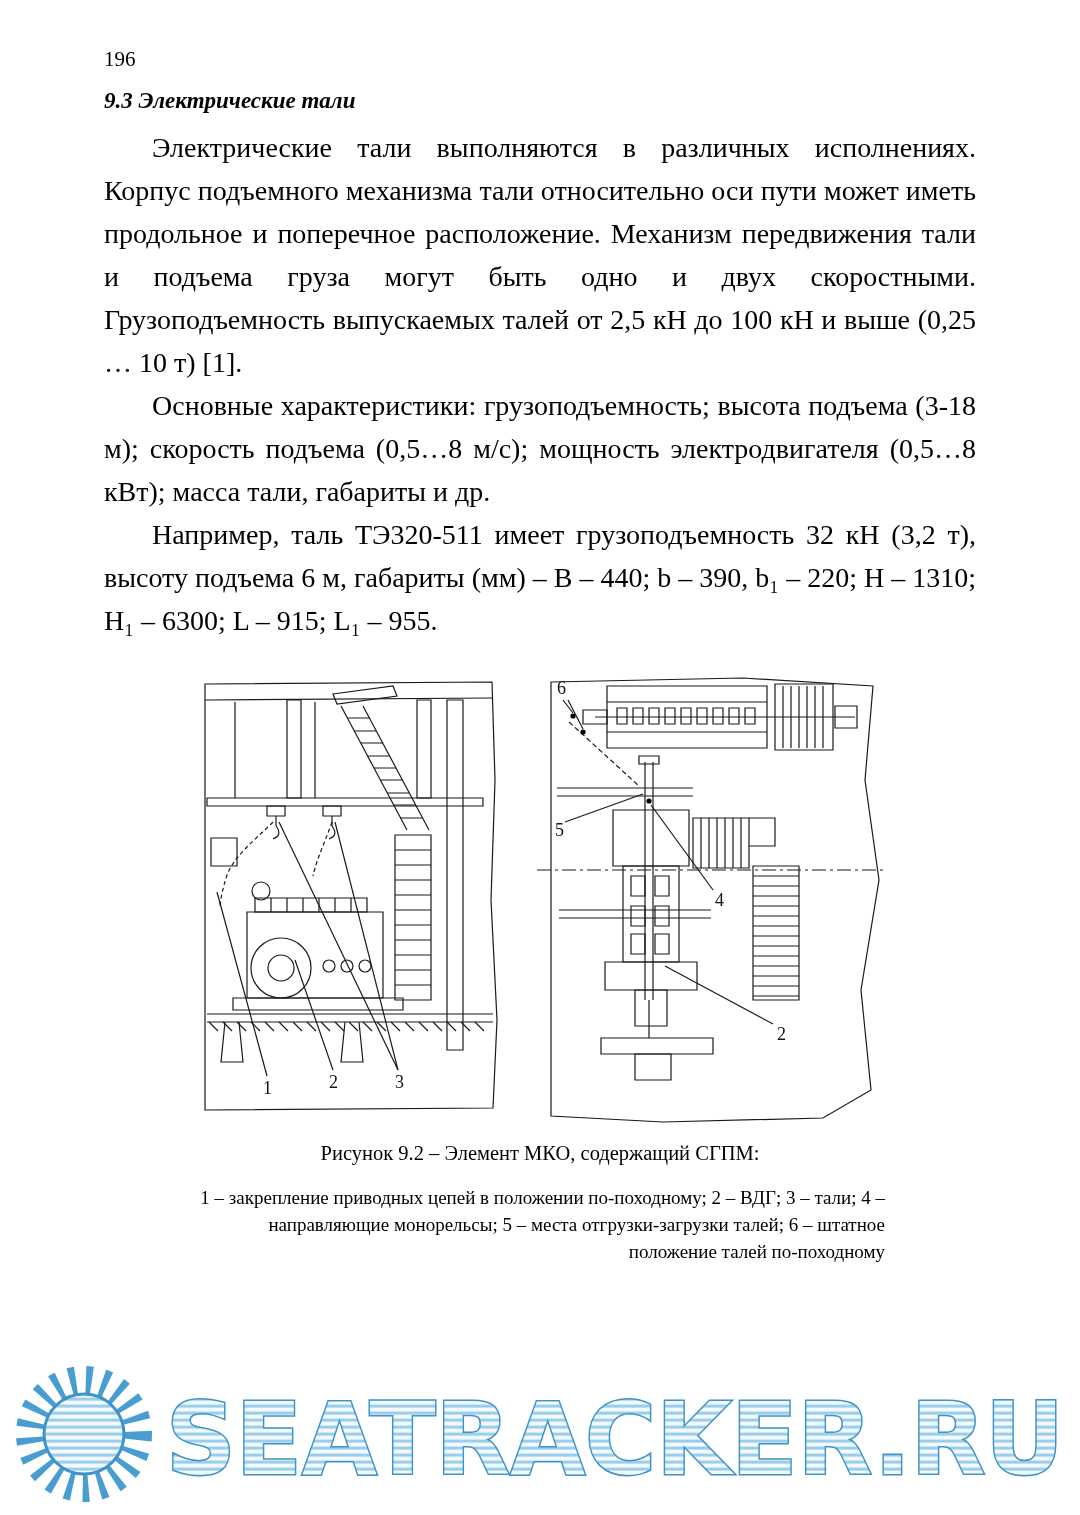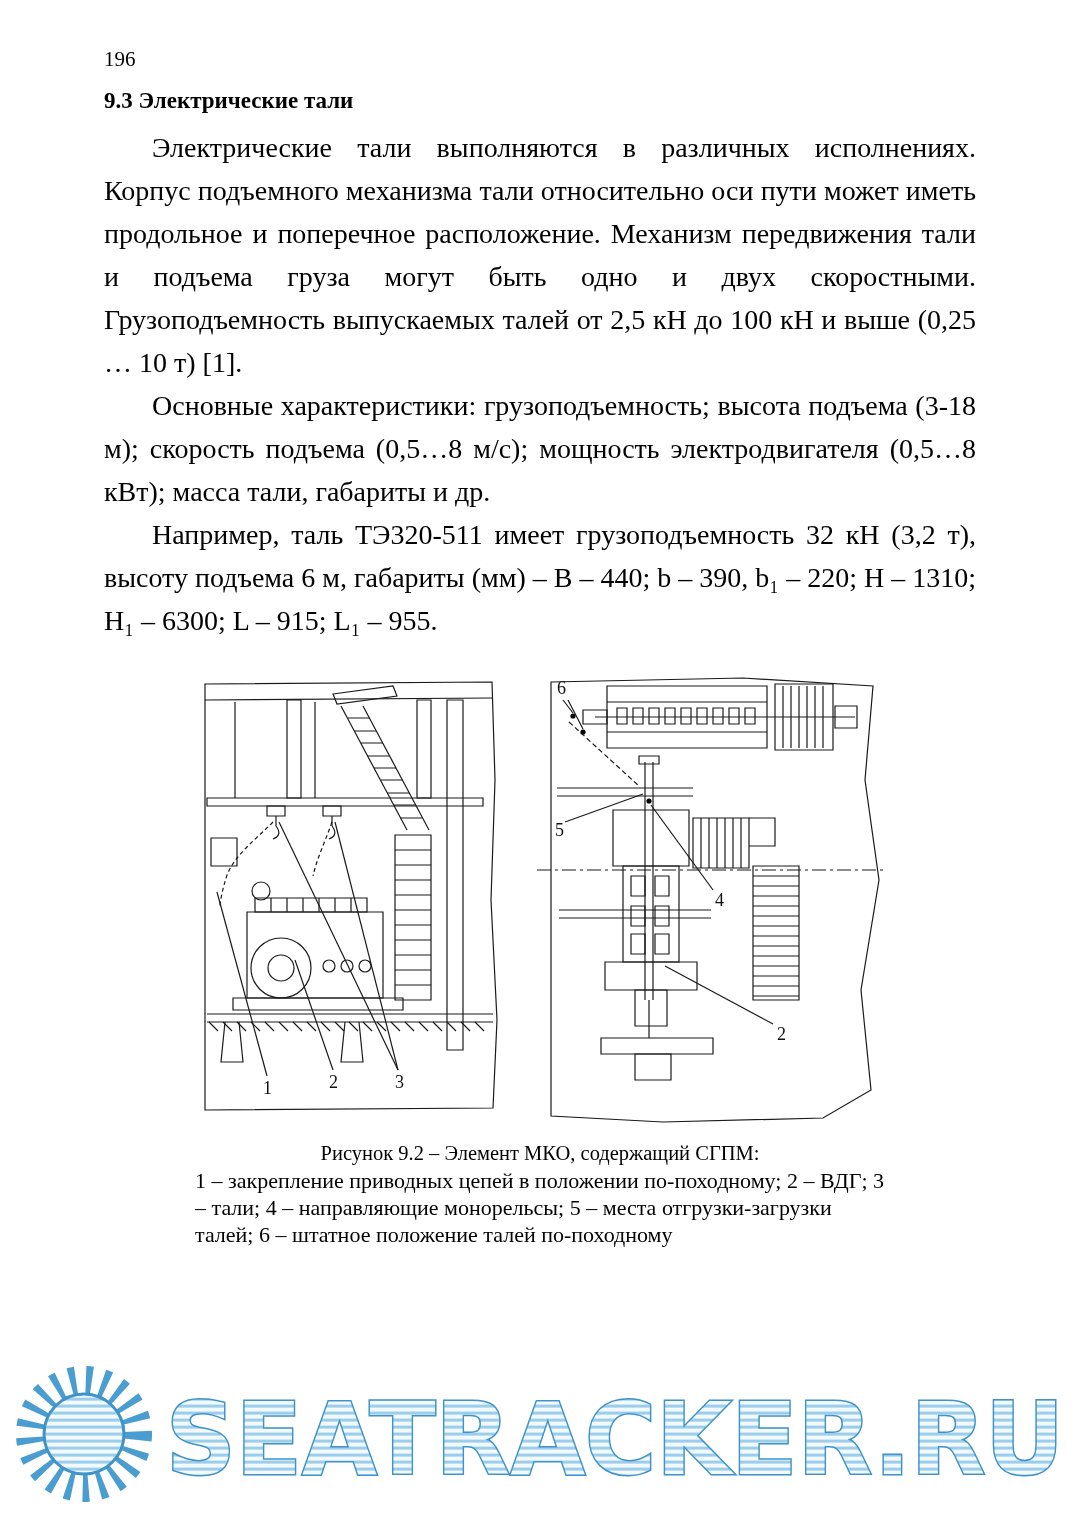--- a/index.html
+++ b/index.html
@@ -6,30 +6,30 @@
   .sheet{
     position:relative;
     width:1080px;height:1515px;
     background:#ffffff;
     font-family:"Liberation Serif", serif;
     color:#000;
     overflow:hidden;
   }
   .content{padding:46px 104px 0 104px;}
   .page-number{font-size:21px;line-height:26px;margin-bottom:12px;font-family:Liberation Serif, serif;}
-  .heading{font-size:23px;font-weight:bold;margin:14px 0 10px 0;line-height:30px;}
+  .heading{font-size:23px;font-weight:bold;margin:14px 0 10px 0;line-height:30px;font-style:italic;}
   p.body{
     font-size:28px;line-height:43px;margin:0;
     text-align:justify;text-indent:48px;
   }
   figure.figure{margin:28px auto 0 auto;width:690px;padding:0;text-align:center;}
   figure.figure svg{display:block;margin:0 auto;}
   figcaption{margin-top:10px;}
   .cap-title{font-size:20.5px;line-height:27px;}
-  .cap-legend{font-size:22px;line-height:27px;max-width:800px;margin:0 auto;text-align:left;}
+  .cap-legend{font-size:19px;line-height:27px;max-width:800px;margin:17px auto;text-align:right;}
   p.closing{margin-top:18px;}
   .watermark{
     position:absolute;left:0;bottom:6px;width:960px;height:155px;
   }
   .drawing line,.drawing path,.drawing rect,.drawing circle{vector-effect:non-scaling-stroke;}
   .callout{font-family:"Liberation Serif", serif;font-size:18px;fill:#111;}
 </style>
 </head>
 <body>
 

